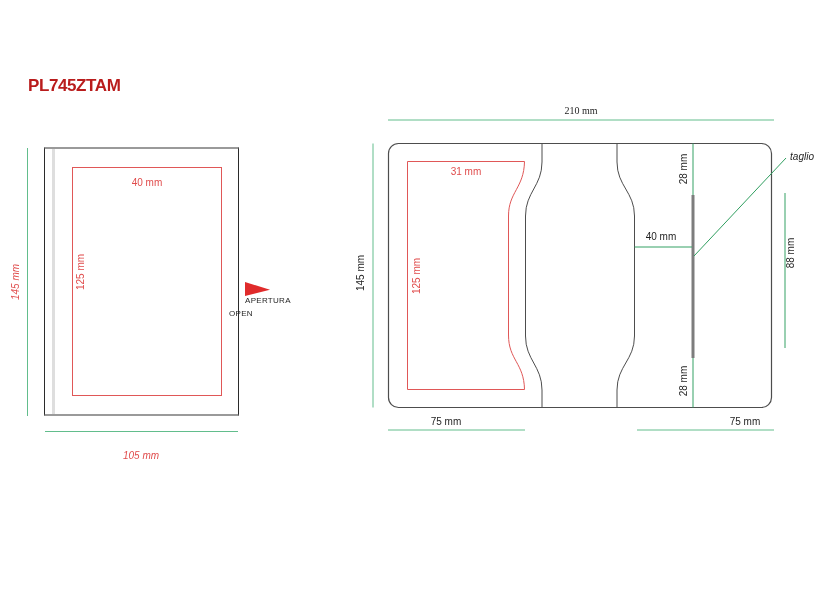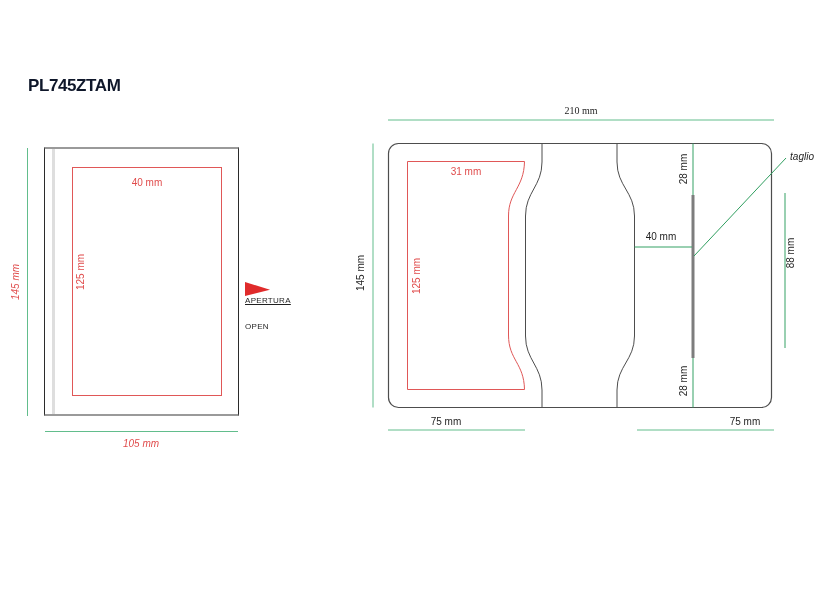--- a/index.html
+++ b/index.html
@@ -3,21 +3,21 @@
 <meta charset="utf-8">
 <style>
   html,body{margin:0;padding:0;}
   body{
     width:836px;height:615px;position:relative;background:#ffffff;
     font-family:"Liberation Sans",sans-serif;overflow:hidden;
   }
   .abs{position:absolute;}
   .title{
     position:absolute;left:28px;top:76px;
-    font-size:17px;font-weight:bold;letter-spacing:-0.4px;color:#0f172a;
+    font-size:17px;font-weight:bold;letter-spacing:-0.4px;color:#b91c1c;
     white-space:nowrap;
   }
   .dim-label{
     position:absolute;font-size:10px;color:#1f1f1f;white-space:nowrap;
     transform:translate(-50%,-50%);line-height:1;
   }
   .dim-label.rot{transform:translate(-50%,-50%) rotate(-90deg);}
   .red{color:#e04c4c;}
   .it{font-style:italic;}
   .vline{position:absolute;width:1px;background:#62bd8c;}
@@ -56,25 +56,25 @@
   <div class="dim-label rot red it" style="left:16px;top:282px;">145 mm</div>
 
   <div class="book-rect"></div>
   <div class="spine"></div>
 
   <div class="print-rect"></div>
   <div class="dim-label red" style="left:147px;top:183px;">40 mm</div>
   <div class="dim-label rot red" style="left:81px;top:272px;">125 mm</div>
 
   <div class="hline" style="left:45px;top:431px;width:193px;"></div>
-  <div class="dim-label red it" style="left:141px;top:444px;">105 mm</div>
+  <div class="dim-label red it" style="left:141px;top:456px;">105 mm</div>
 
   <div class="arrow"></div>
-  <div class="open-label" style="left:245px;top:296px;text-decoration:underline;">APERTURA</div>
-  <div class="open-label" style="left:245px;top:309px;margin-top:13px;">OPEN</div>
+  <div class="open-label" style="left:245px;top:296px;">APERTURA</div>
+  <div class="open-label" style="left:229px;top:309px;">OPEN</div>
 </div>
 
 <div>
 
   <svg class="abs" style="left:340px;top:95px;" width="496" height="370" viewBox="340 95 496 370">
 
     <line x1="388" y1="120" x2="774" y2="120" stroke="#62bd8c" stroke-width="1"></line>
 
     <line x1="373" y1="143.5" x2="373" y2="407.5" stroke="#62bd8c" stroke-width="1"></line>
 

